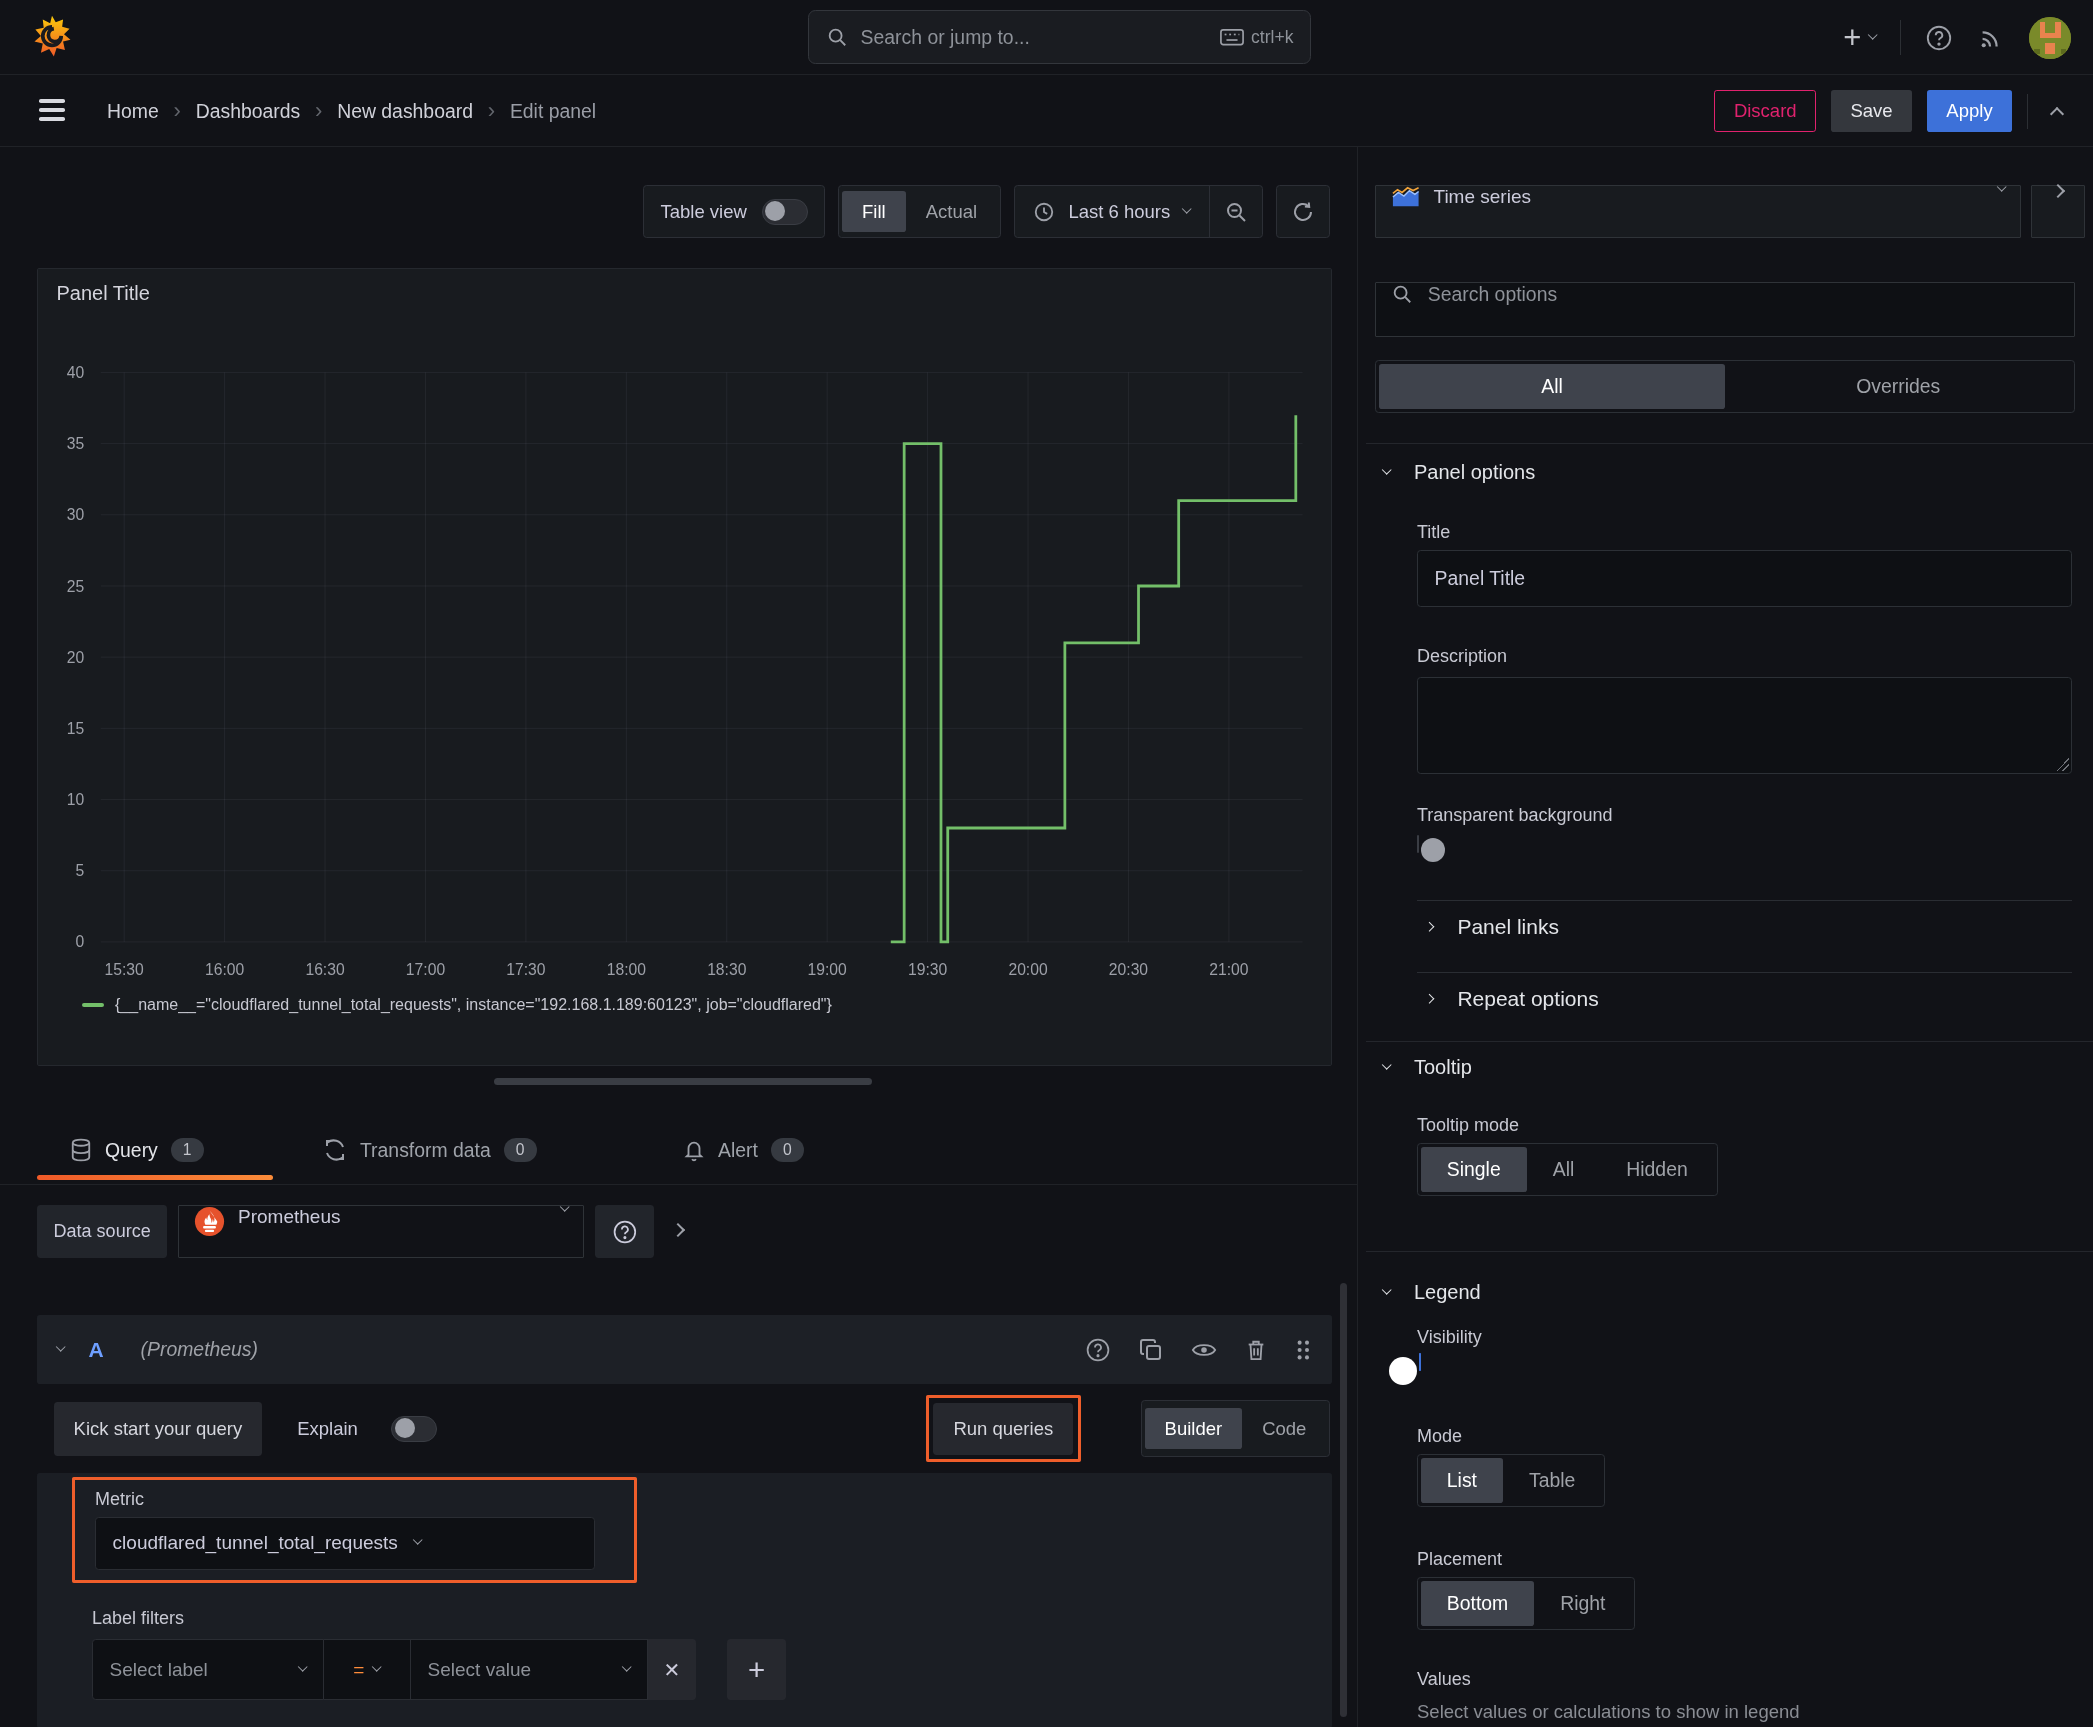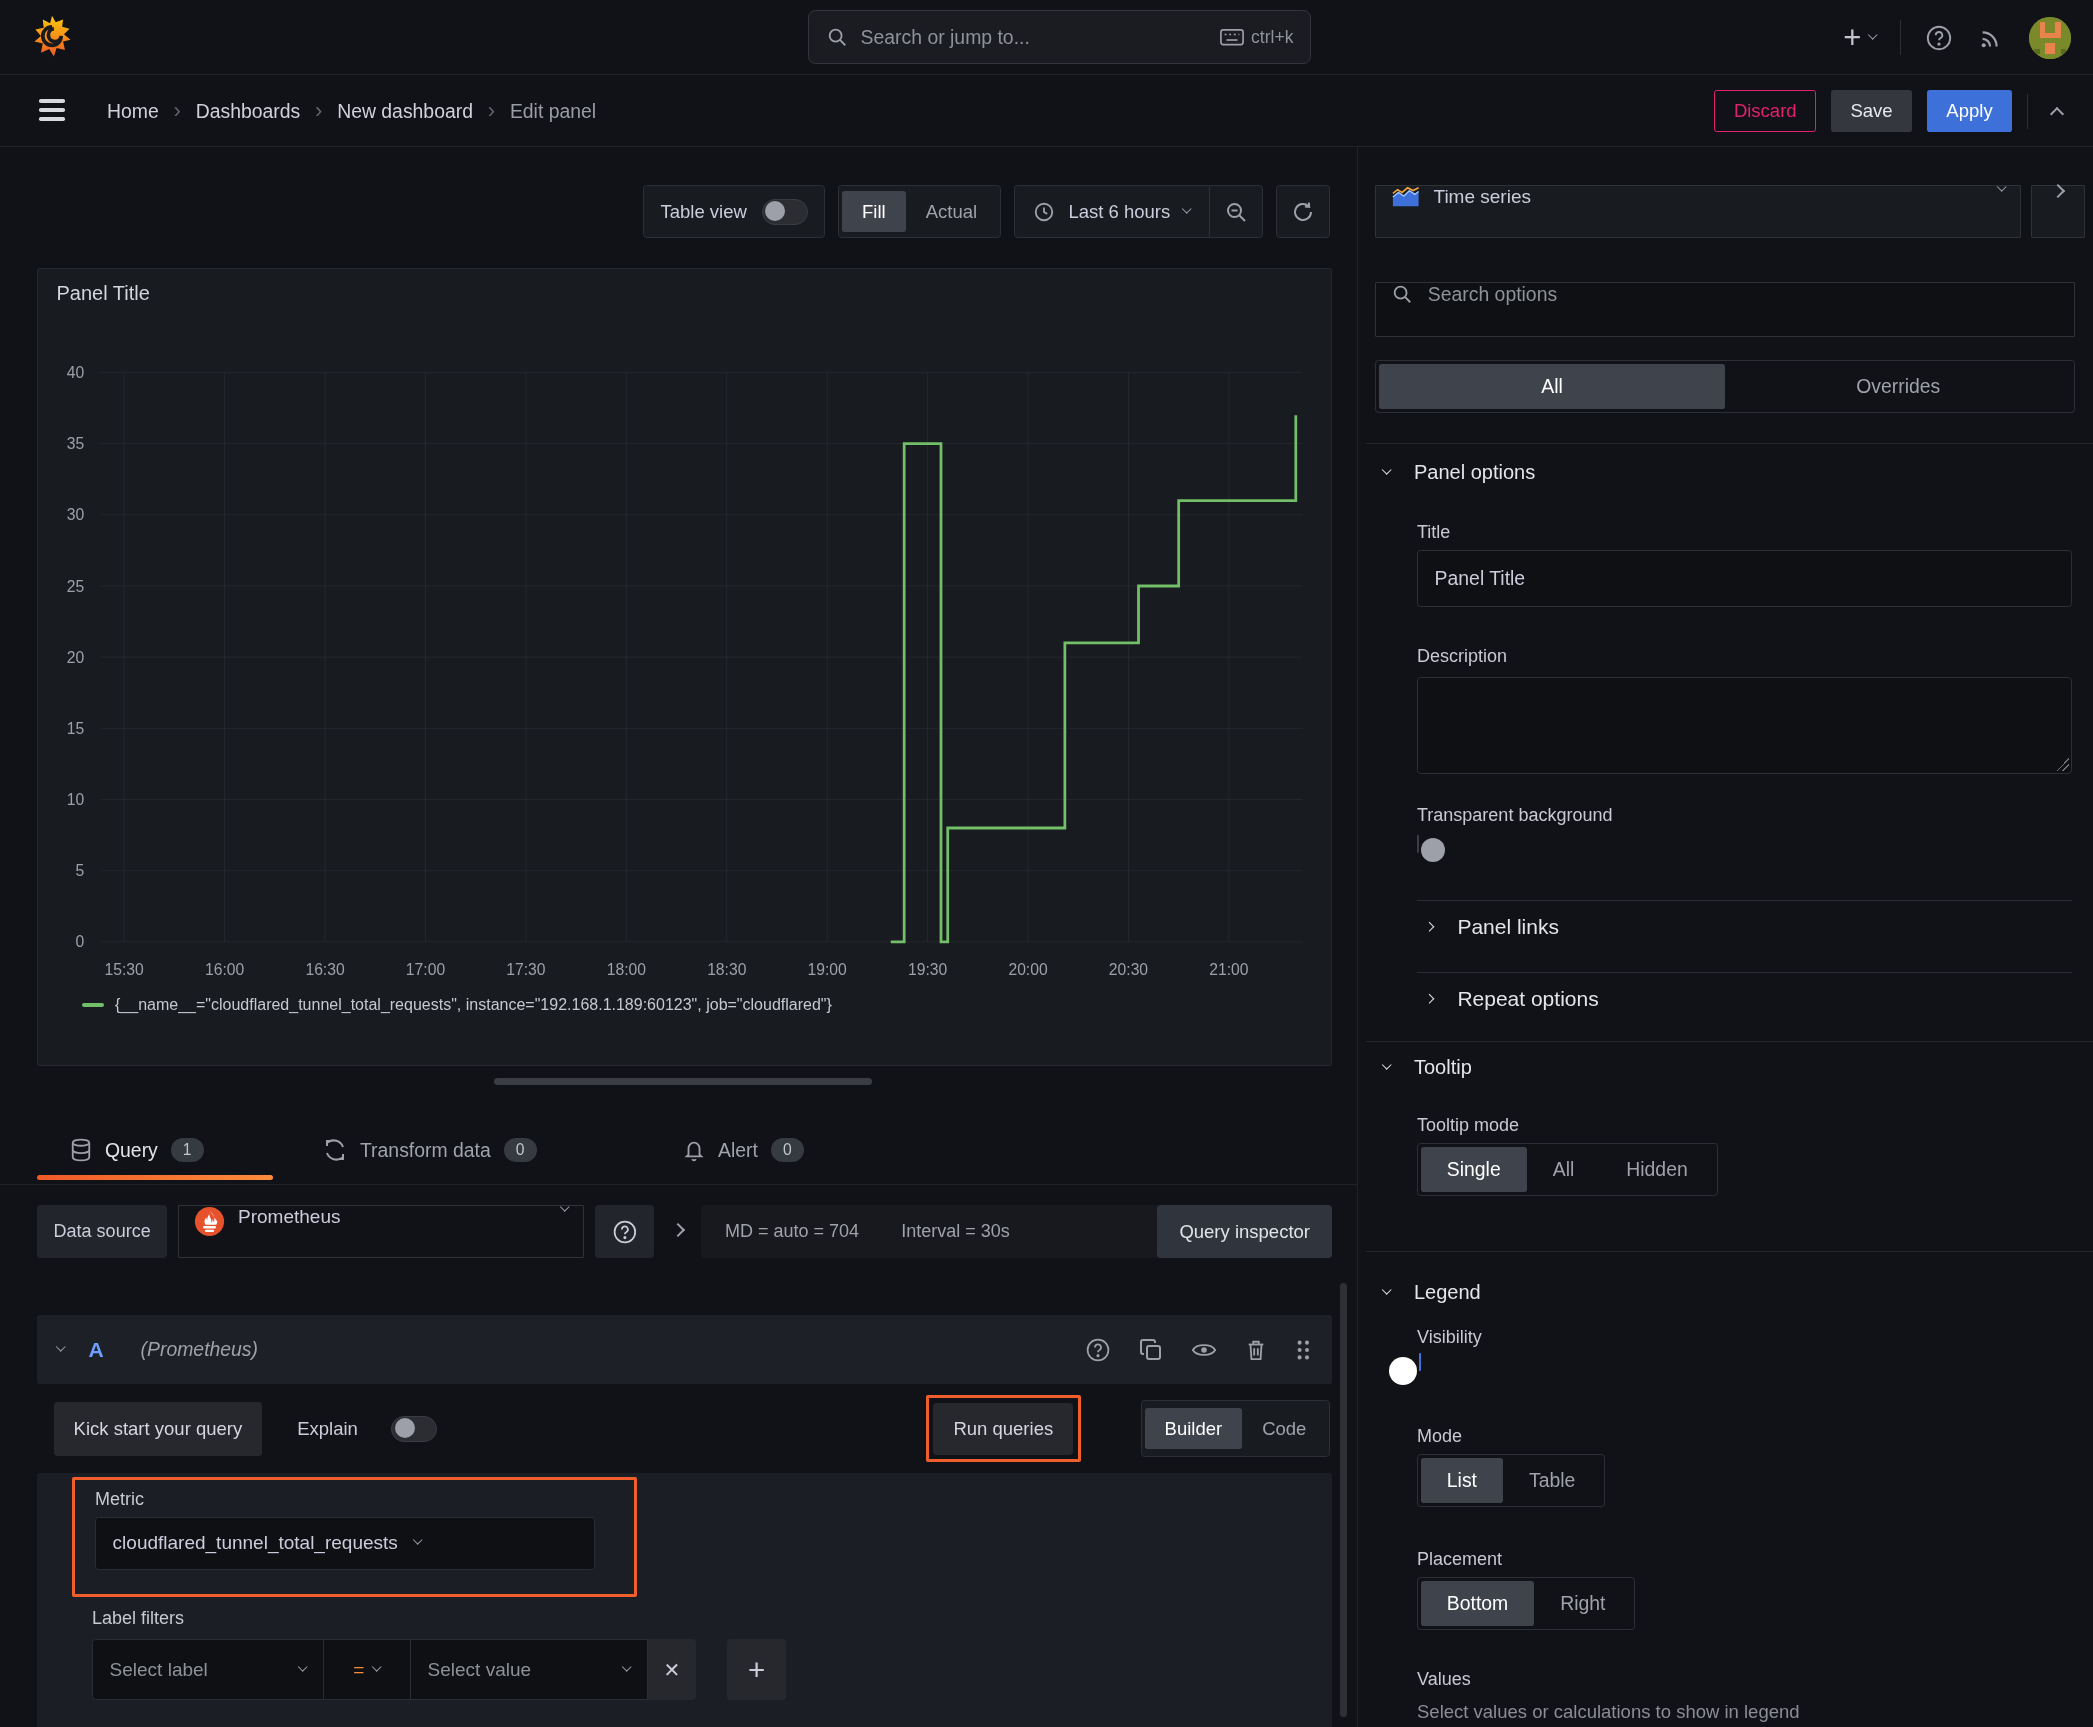--- a/index.html
+++ b/index.html
@@ -395,25 +395,20 @@
         <span class="chev down sm icon" style="margin-left:auto;"></span>
       </div>
       <div class="chip" style="width:59px; justify-content:center; cursor:pointer;">
         <svg width="26" height="26" viewBox="0 0 30 30" fill="none" stroke="#ccccdc" stroke-width="2">
           <circle cx="15" cy="15" r="12"></circle>
             <path d="M11.5 12a3.5 3.5 0 1 1 5 3.2c-1.3.6-1.5 1.3-1.5 2.3"></path>
             <circle cx="15" cy="21.5" r="0.8" fill="#ccccdc"></circle>
         </svg>
       </div>
       <span class="chev right icon" style="margin:20px 7.4px 0 7.4px;"></span>
-      <div class="stats">
-        <span>MD = auto = 704</span>
-        <span>Interval = 30s</span>
-        <div class="btn-inspector">Query inspector</div>
-      </div>
     </div>
 
     <div class="qcard-header">
       <span class="chev down sm icon"></span>
       <span class="refid">A</span>
       <span class="ds-hint">(Prometheus)</span>
       <div class="qhead-icons">
         <span class="icon">
           <svg width="26" height="26" viewBox="0 0 30 30" fill="none" stroke="currentColor" stroke-width="2">
             <circle cx="15" cy="15" r="12"></circle>
@@ -466,21 +461,21 @@
       <span class="annot" style="padding:4.6px;">
         <span class="btn-dark" style="height:52px;">Run queries</span>
       </span>
       <div class="tool-group" style="padding:2.8px; height:57px; margin-right:1.8px;margin-left:25px;">
         <span class="seg-opt sel">Builder</span>
         <span class="seg-opt">Code</span>
       </div>
     </div>
 
     <div class="qeditor">
-      <div class="annot abs" style="left:35px; top:3.7px; width:565px; height:120px;">
+      <div class="annot abs" style="left:35px; top:3.7px; width:565px; height:106px;">
         <div class="abs field-label" style="left:20px; top:9.2px;">Metric</div>
         <div class="select-box abs" style="left:20px; top:37px; width:500px; height:53px;">
           <span>cloudflared_tunnel_total_requests</span>
           <span class="chev down sm icon" style="margin-left:16.6px;"></span>
         </div>
       </div>
       <div class="abs field-label" style="left:55px; top:135px;">Label filters</div>
       <div class="abs flex" style="left:55px; top:166px; height:61px;">
         <div class="select-box" style="width:232px; height:61px; border-radius:3.7px 0 0 3.7px;">
           <span class="placeholder-txt">Select label</span>

